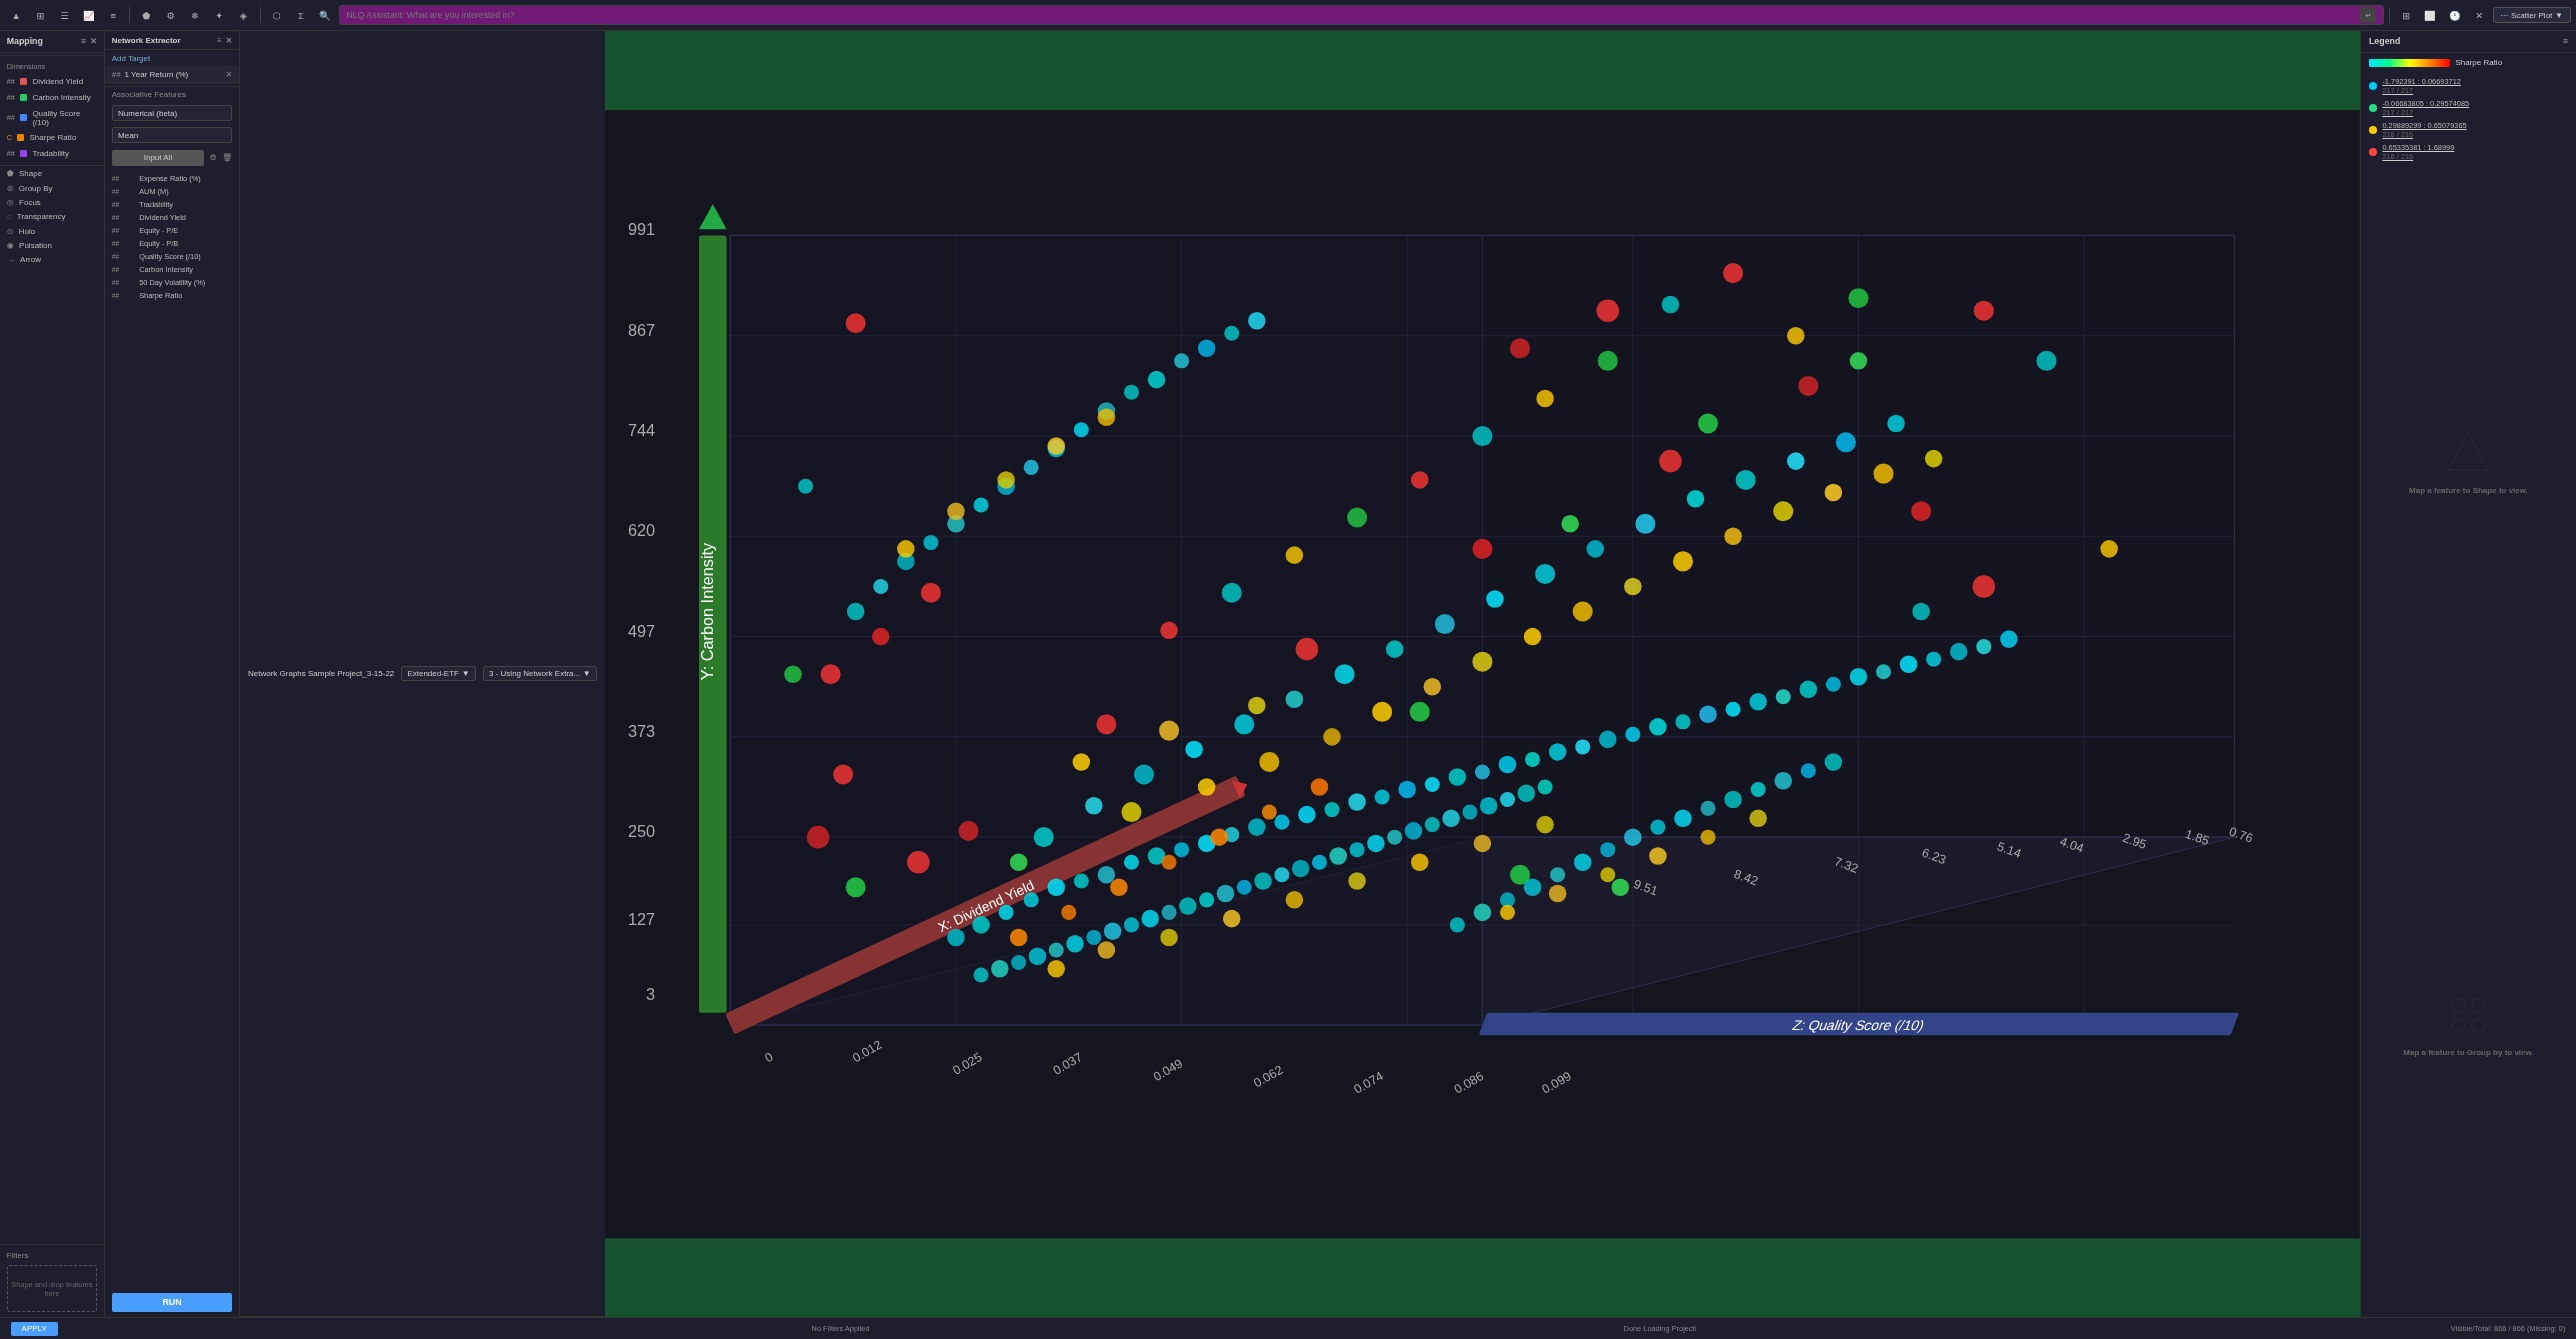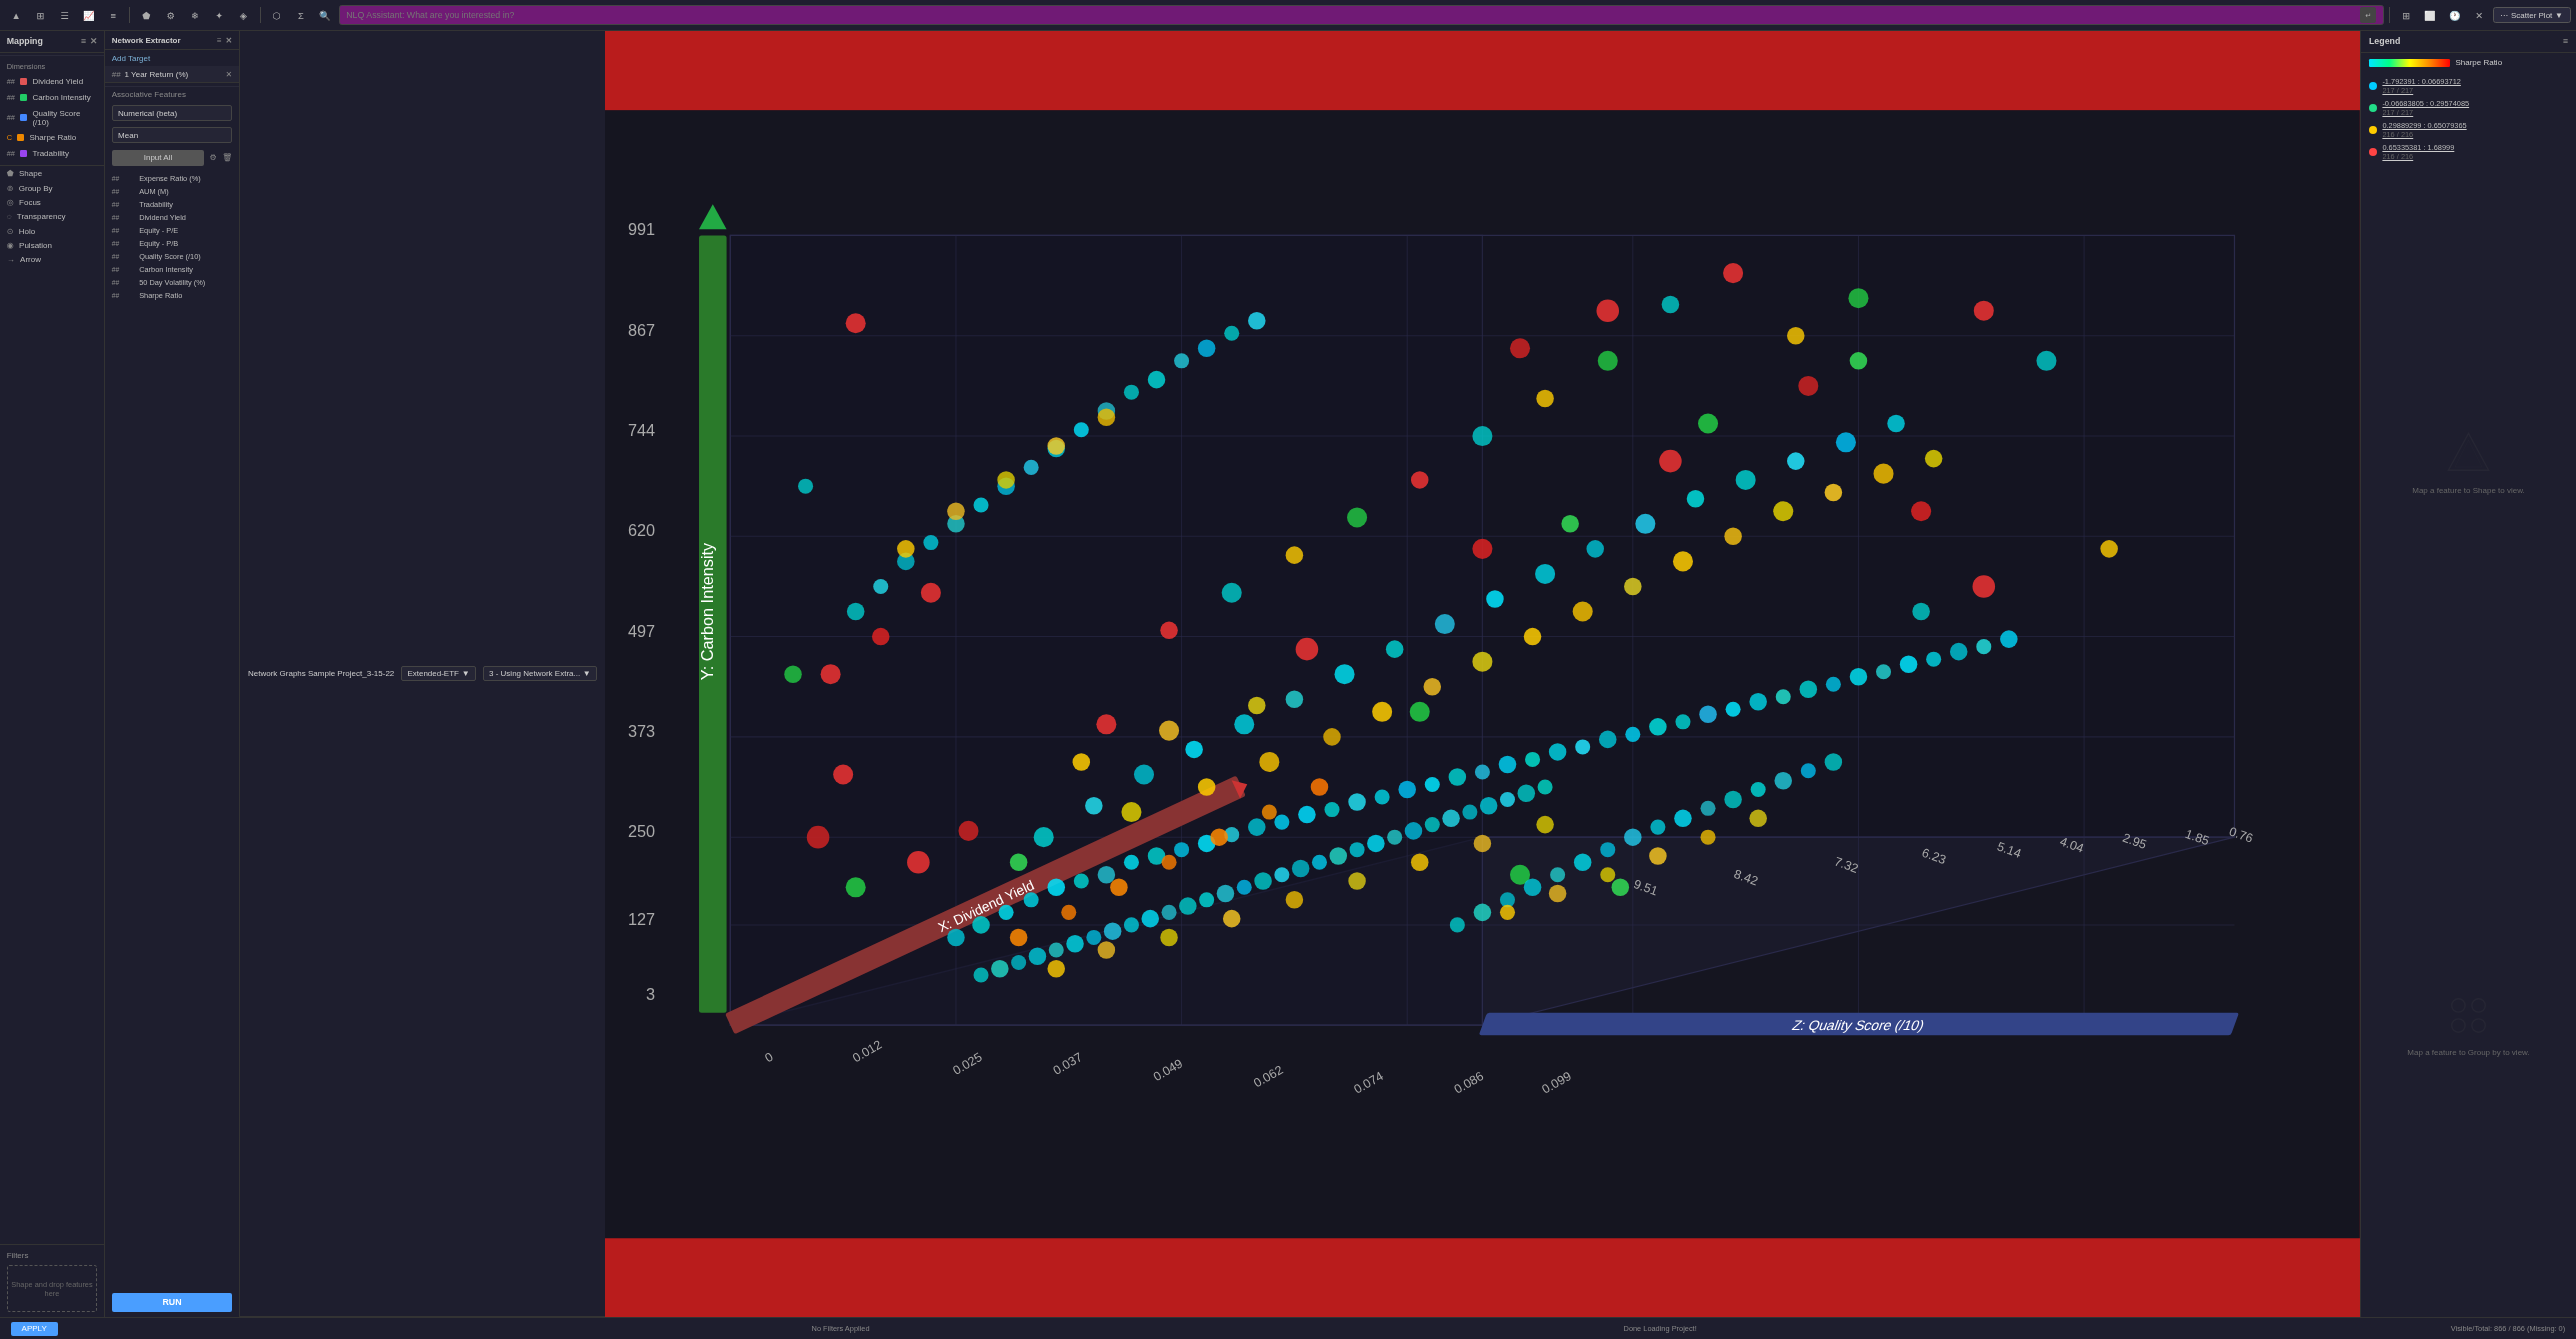--- a/index.html
+++ b/index.html
@@ -278,21 +278,21 @@
       padding: 2px 5.4px;
       font-size: 8px;
       cursor: pointer;
       display: flex;
       align-items: center;
       gap: 2.7px;
     }
     .chart-area {
       flex: 1;
       position: relative;
-      background: #b91c1c;
+      background: #14532d;
       overflow: hidden;
     }
     .scatter-svg {
       width: 100%;
       height: 100%;
     }
 
     
     .right-panel {
       width: 216px;
@@ -349,20 +349,21 @@
       flex-direction: column;
       align-items: center;
       justify-content: space-around;
       padding: 13.5px;
     }
     .legend-placeholder-item {
       display: flex;
       flex-direction: column;
       align-items: center;
       gap: 5.4px;
+      font-weight: bold;
     }
     .placeholder-icon {
       width: 54px; height: 54px;
       opacity: 0.3;
       display: flex;
       align-items: center;
       justify-content: center;
     }
     .placeholder-text {
       color: #666;

